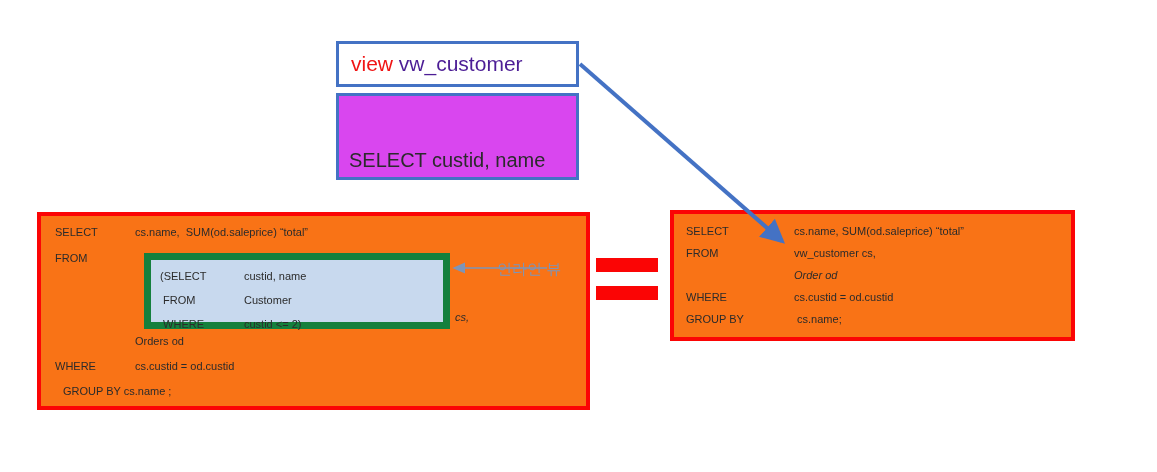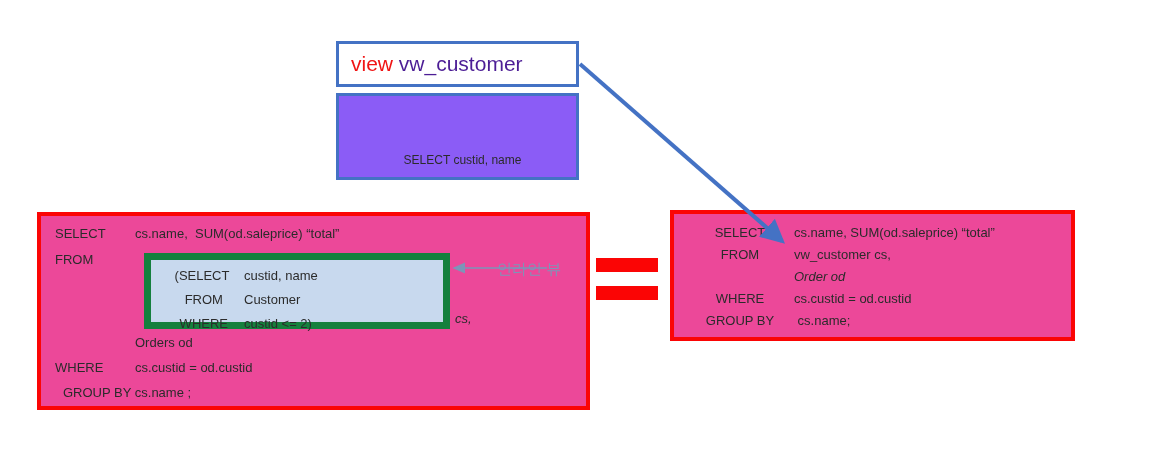--- a/index.html
+++ b/index.html
@@ -5,51 +5,51 @@
   * { margin: 0; padding: 0; box-sizing: border-box; }
   body { background: #ffffff; font-family: "Liberation Sans", sans-serif; }
   .canvas {
     position: relative;
     width: 1157px;
     height: 472px;
     background: #ffffff;
     overflow: hidden;
     color: #262626;
   }
-  .abs { position: absolute; text-align: center; }
+  .abs { position: absolute; }
 
   
   .view-title-box {
     left: 336px; top: 41px; width: 243px; height: 46px;
     border: 3px solid #4472c4;
     background: #ffffff;
     display: flex; align-items: center;
     padding-left: 12px;
     font-size: 21px;
     white-space: pre;
   }
   .view-title-box .kw-red { color: #f01414; }
   .view-title-box .obj { color: #4c1d95; }
 
   .view-def-box {
     left: 336px; top: 93px; width: 243px; height: 87px;
     border: 3px solid #4472c4;
-    background: #8b5cf6;
+    background: #d946ef;
     padding: 7px 0 0 10px;
-    font-size: 12px;
+    font-size: 20px;
     line-height: 23px;
     color: #2b2b2b;
     white-space: pre;
   }
 
   
   .red-box {
     border: 4px solid #fb0505;
-    background: #ec4899;
-    font-size: 13px;
+    background: #f97316;
+    font-size: 11px;
     color: #2b2b2b;
   }
   .left-query-box  { left: 37px;  top: 212px; width: 553px; height: 198px; }
   .right-query-box { left: 670px; top: 210px; width: 405px; height: 131px; }
 
   .left-query-box .kw  { position: absolute; left: 14px; white-space: pre; }
   .left-query-box .val { position: absolute; left: 94px; white-space: pre; }
 
   .inline-view-box {
     position: absolute;

